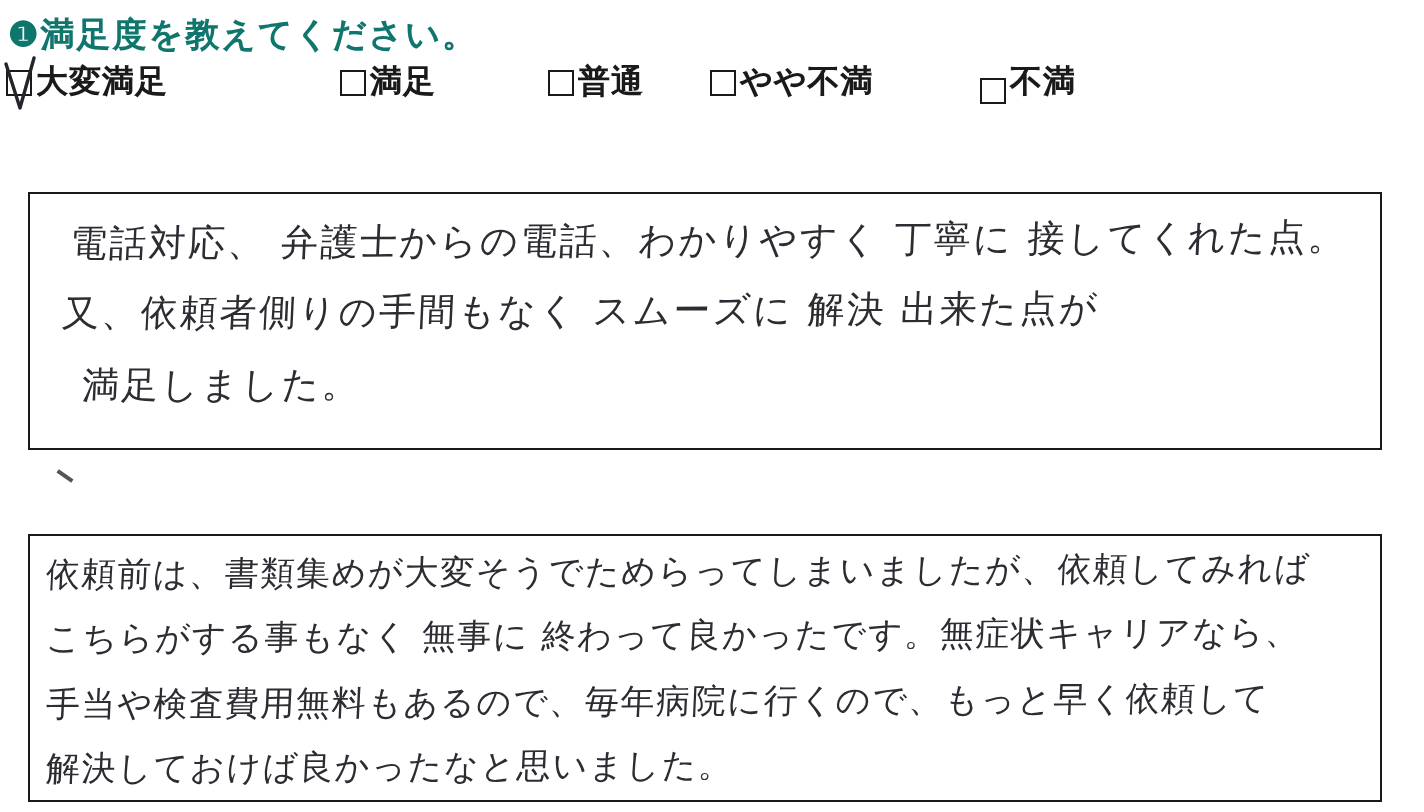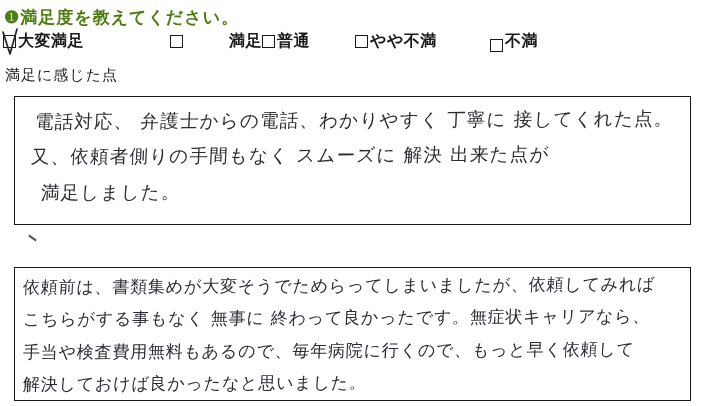--- a/index.html
+++ b/index.html
@@ -14,21 +14,21 @@
     position: relative;
     width: 712px; height: 406px;
     background: #ffffff;
   }
   .q-title {
     position: absolute;
     left: 4px;
     font-size: 17px;
     font-weight: bold;
     letter-spacing: 1px;
-    color: #4d7c0f;
+    color: #0f766e;
     white-space: nowrap;
   }
   #q1-title { top: 6px; }
   #q2-title { top: 233px; }
 
   .options-row {
     position: absolute;
     top: 31px; left: 0;
     width: 576px; height: 26px;
   }
@@ -43,22 +43,22 @@
     white-space: nowrap;
   }
   .cbox {
     display: inline-block;
     width: 13px; height: 13px;
     border: 1.6px solid #1a1a1a;
     margin-right: 2px;
     background: #fff;
   }
   #opt-0 { left: 3px; }
-  #opt-1 { left: 170px; gap: 44px; }
-  #opt-2 { left: 262px; text-align: center; }
+  #opt-1 { left: 170px; }
+  #opt-2 { left: 274px; text-align: center; }
   #opt-3 { left: 355px; align-items: center; }
   #opt-4 { left: 490px; align-items: flex-end; }
 
   .checkmark {
     position: absolute;
     left: 0px; top: 28px;
     width: 22px; height: 30px;
     pointer-events: none;
   }
 
@@ -136,21 +136,20 @@
     <div class="option" id="opt-4">
       <span class="cbox"></span>
       <span>不満</span>
     </div>
   </div>
 
   <svg class="checkmark" viewBox="0 0 22 30">
     <polyline points="3,4 10,26 17,1" fill="none" stroke="#24242a" stroke-width="1.7" stroke-linecap="round" stroke-linejoin="round"></polyline>
   </svg>
 
-  <div class="sub-label">満足に感じた点</div>
 
   <div class="answer-box" id="box-1">
     <div class="hand" id="b1-l0">電話対応、 弁護士からの電話、わかりやすく 丁寧に 接してくれた点。</div>
     <div class="hand" id="b1-l1">又、依頼者側りの手間もなく スムーズに 解決 出来た点が</div>
     <div class="hand" id="b1-l2">満足しました。</div>
   </div>
 
   <div class="artifact"></div>
 
 

